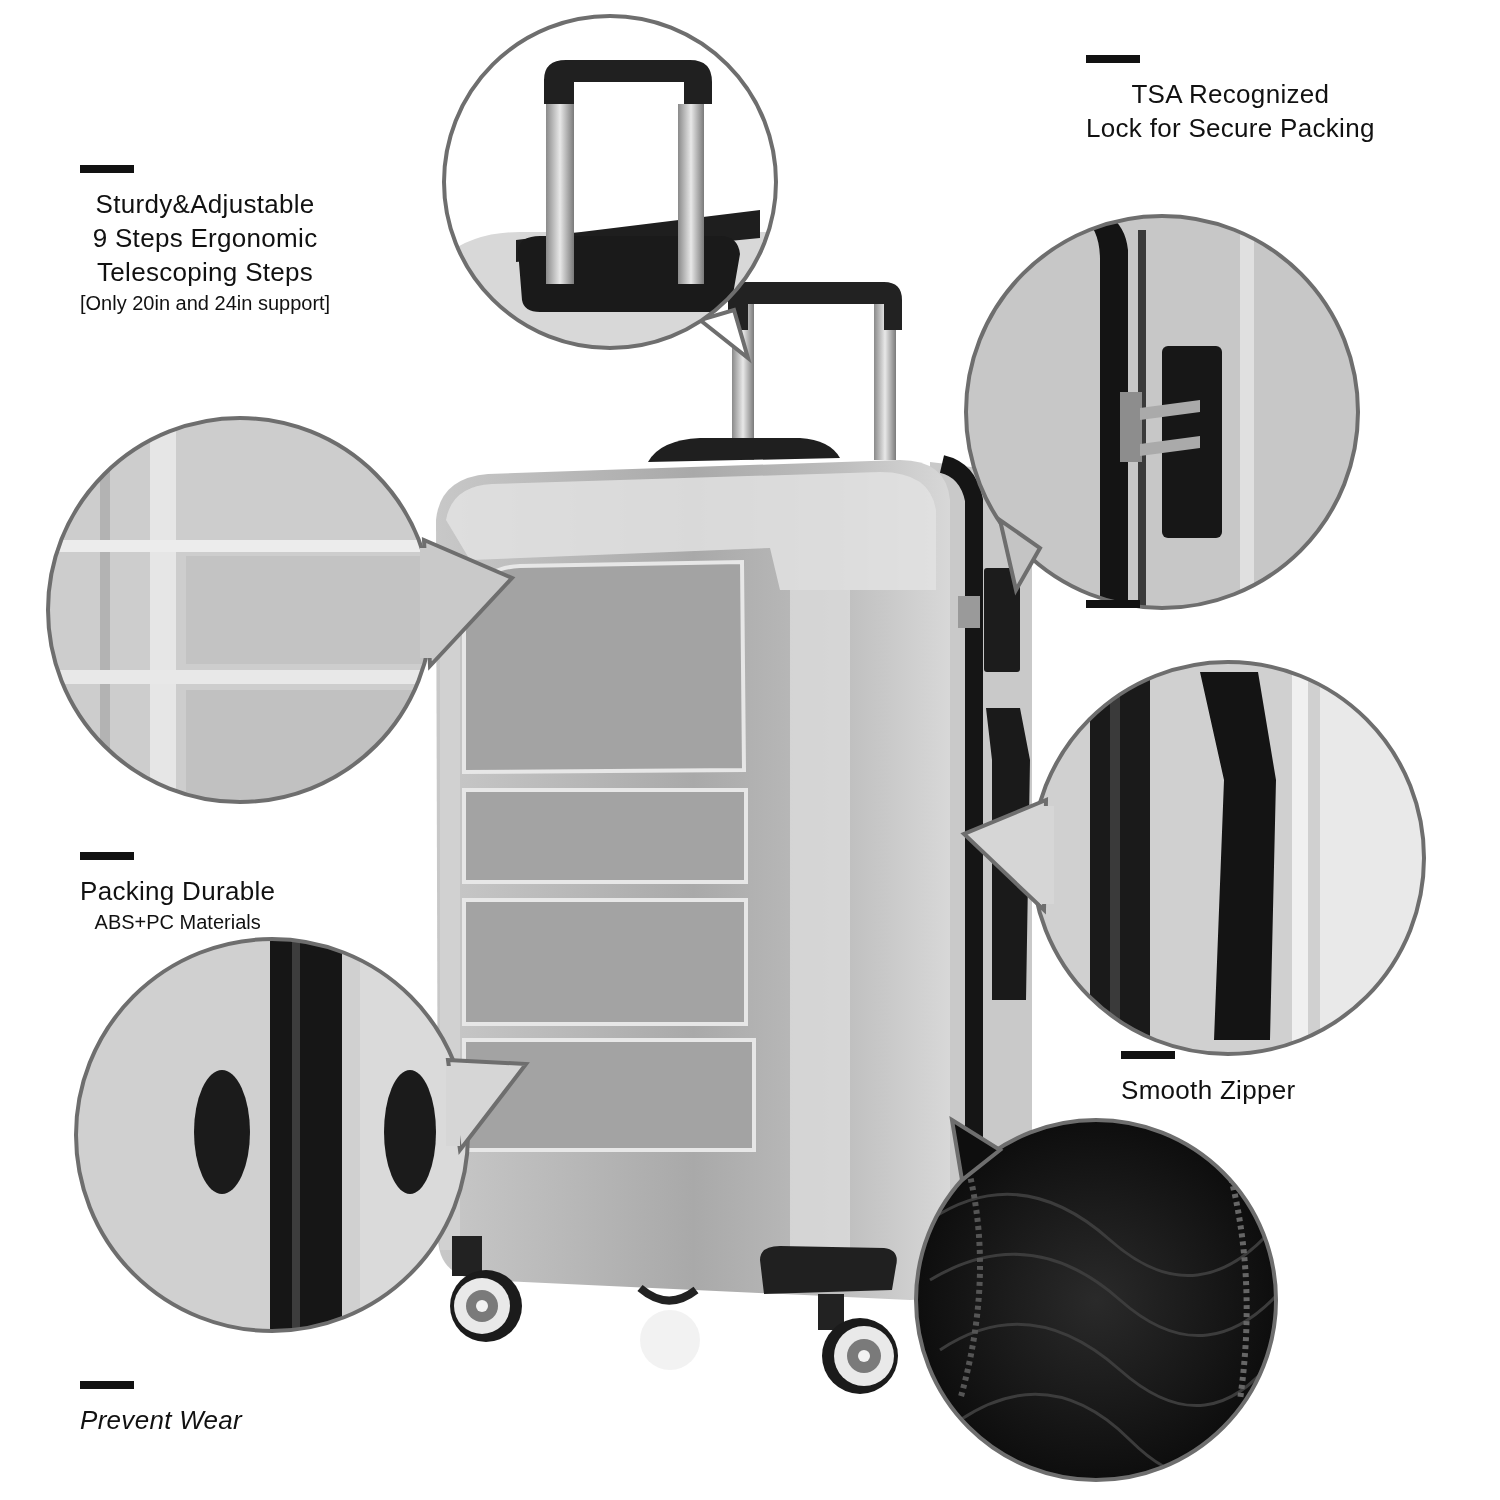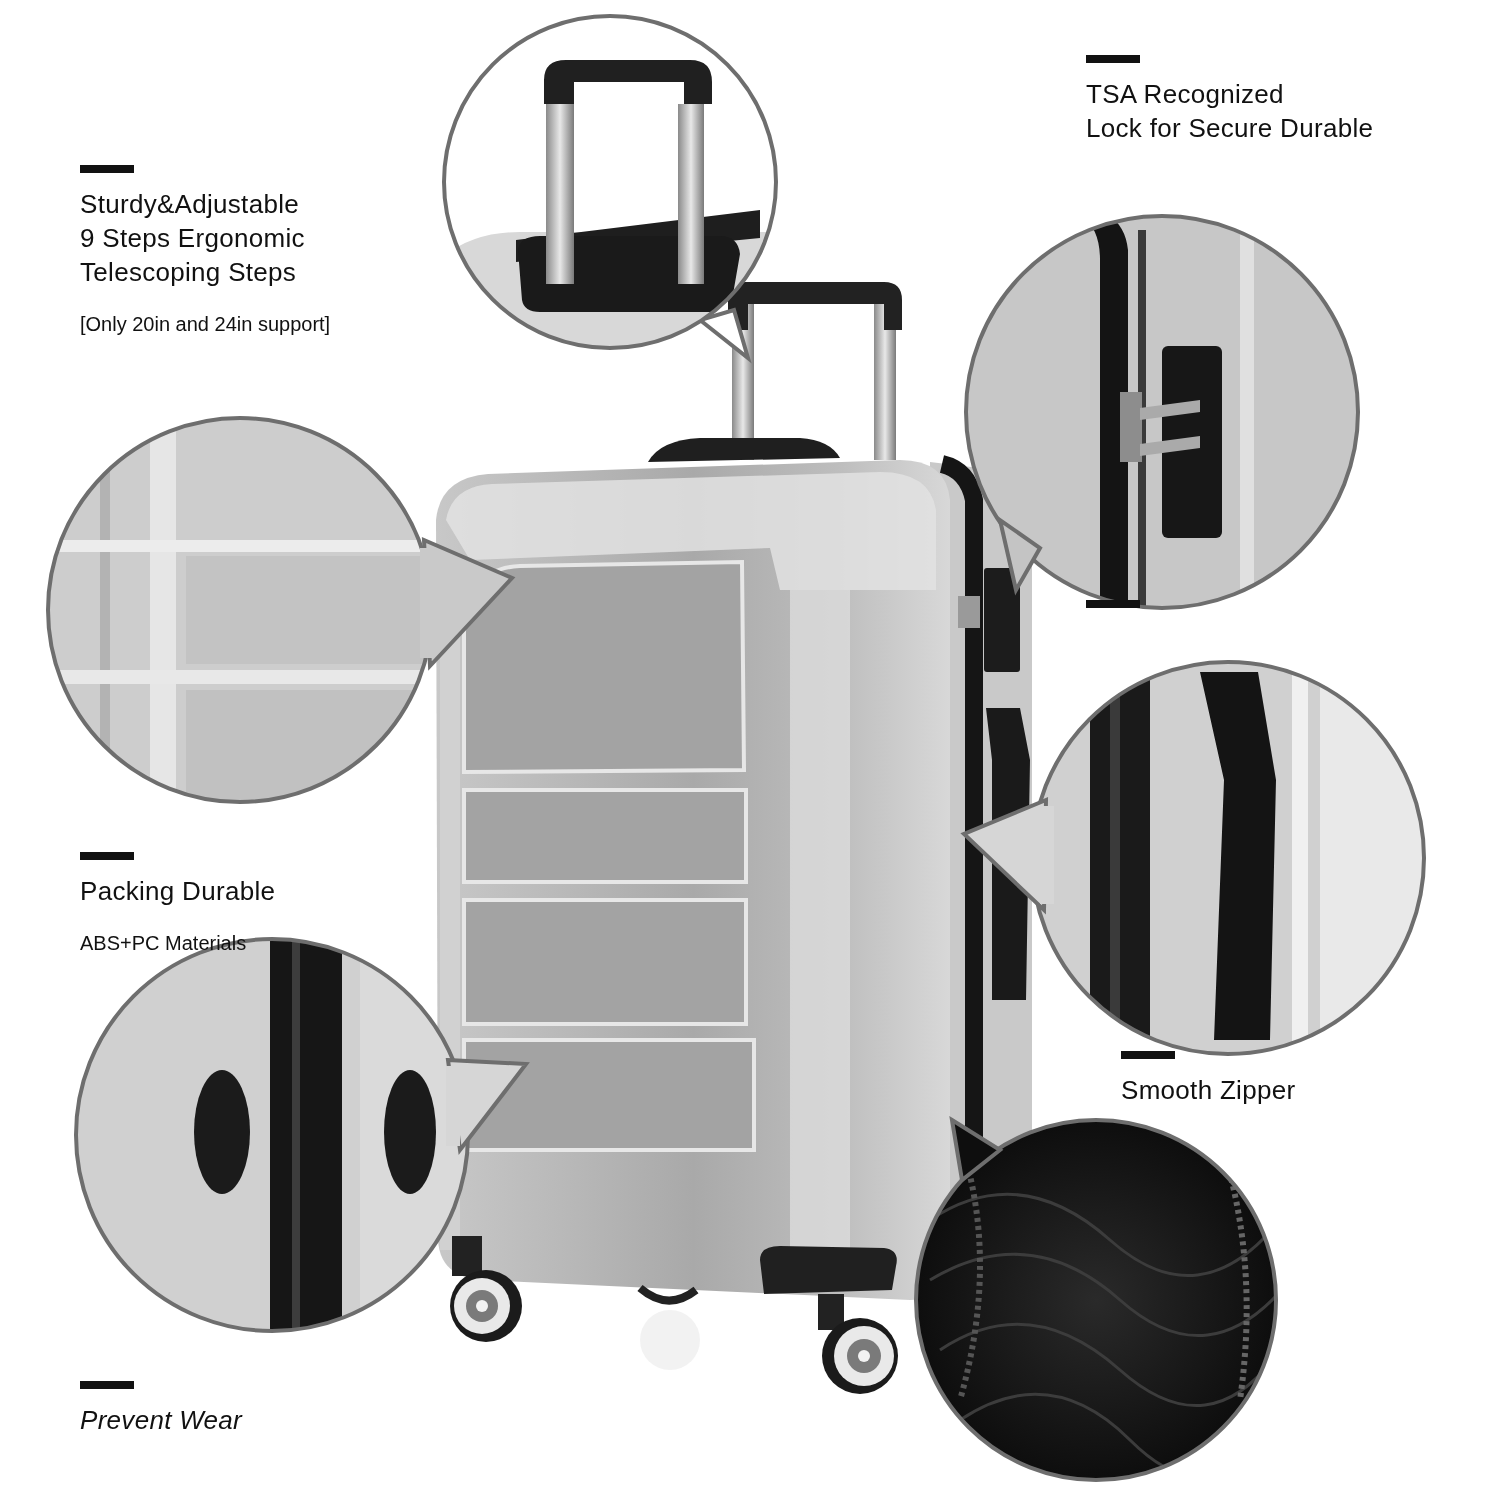--- a/index.html
+++ b/index.html
@@ -1,20 +1,20 @@
 <!DOCTYPE html>
 <html><head>
 <meta charset="utf-8">
 <style>
   html, body { margin:0; padding:0; background:#ffffff; }
   body { width:1500px; height:1500px; position:relative; overflow:hidden; font-family:"Liberation Sans", sans-serif; color:#111; }
-  .label-block { position:absolute; }
+  .label-block { position:absolute;text-align:center; }
   .label-bar { width:54px; height:8px; background:#111; margin-bottom:14px; }
   .label-line { font-size:26px; line-height:34px; letter-spacing:0.3px; white-space:nowrap; }
-  .label-sub { font-size:20px; line-height:28px; white-space:nowrap;margin-top:21px; }
+  .label-sub { font-size:20px; line-height:28px; white-space:nowrap; }
   svg.scene { position:absolute; left:0; top:0; }
 </style>
 </head>
 <body>
 
 <svg class="scene" width="1500" height="1500" viewBox="0 0 1500 1500">
   <defs>
     <linearGradient id="shellGrad" x1="0" y1="0" x2="1" y2="0">
       <stop offset="0" stop-color="#c8c8c8"></stop>
       <stop offset="0.5" stop-color="#a9a9a9"></stop>
@@ -195,21 +195,21 @@
   <div class="label-bar"></div>
   <div class="label-line">Sturdy&amp;Adjustable</div>
   <div class="label-line">9 Steps Ergonomic</div>
   <div class="label-line">Telescoping Steps</div>
   <div class="label-sub">[Only 20in and 24in support]</div>
 </div>
 
 <div class="label-block" style="left:1086px; top:55px;">
   <div class="label-bar"></div>
   <div class="label-line">TSA Recognized</div>
-  <div class="label-line">Lock for Secure Durable</div>
+  <div class="label-line">Lock for Secure Packing</div>
 </div>
 
 <div class="label-block" style="left:80px; top:852px;">
   <div class="label-bar"></div>
   <div class="label-line">Packing Durable</div>
   <div class="label-sub">ABS+PC Materials</div>
 </div>
 
 <div class="label-block" style="left:1086px; top:600px;">
   <div class="label-bar"></div>

